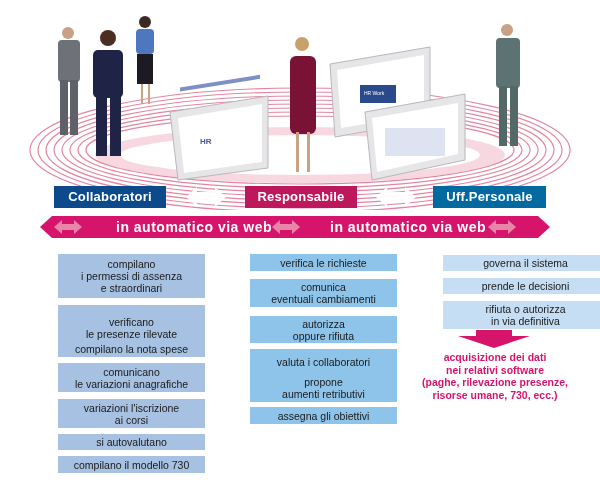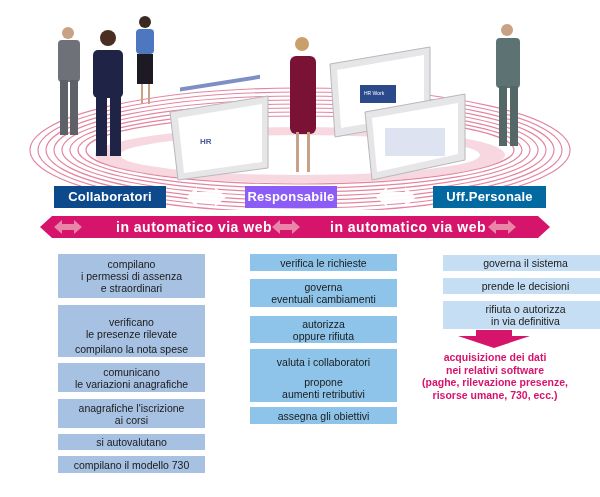--- a/index.html
+++ b/index.html
@@ -3,21 +3,21 @@
 <meta charset="utf-8">
 <style>
   html, body { margin: 0; padding: 0; background: #ffffff; }
   body { width: 600px; height: 497px; position: relative; overflow: hidden;
          font-family: "Liberation Sans", "DejaVu Sans", sans-serif; }
   .scene { position: absolute; left: 0; top: 0; width: 600px; height: 210px; }
   .role { position: absolute; top: 186px; height: 22px; color: #fff;
           font-weight: bold; font-size: 13px; line-height: 22px; text-align: center;
           letter-spacing: 0.2px; }
   .role.collab { left: 54px; width: 112px; background: #0d4a8c; }
-  .role.resp { left: 245px; width: 92px; background: #8b5cf6; }
+  .role.resp { left: 245px; width: 112px; background: #be185d; }
   .role.uff { left: 433px; width: 113px; background: #0369a1; }
   .white-arrow { position: absolute; top: 186px; width: 40px; height: 22px; }
   .band { position: absolute; left: 40px; top: 216px; width: 510px; height: 22px; }
   .band-label { position: absolute; top: 216px; height: 22px; line-height: 22px;
                 color: #fff; font-weight: bold; font-size: 14px; letter-spacing: 0.5px; }
   .box { position: absolute; text-align: center; color: #1a1a1a; font-size: 10.5px;
          line-height: 12px; display: flex; align-items: center; justify-content: center;
          box-sizing: border-box; padding: 0 4px; white-space: pre-line; margin-left: 22px; }
   .col-left .box { background: #a6c1e2; left: 36px; width: 147px; }
   .col-mid .box { background: #8ec4ea; left: 228px; width: 147px; }
@@ -119,29 +119,29 @@
 
 <div class="col-left">
   <div class="box" style="top:254px;height:44px">compilano
 i permessi di assenza
 e straordinari</div>
   <div class="box" style="top:305px;height:46px">verificano
 le presenze rilevate</div>
   <div class="box" style="top:341px;height:16px">compilano la nota spese</div>
   <div class="box" style="top:363px;height:29px">comunicano
 le variazioni anagrafiche</div>
-  <div class="box" style="top:399px;height:29px">anagrafiche l'iscrizione
+  <div class="box" style="top:399px;height:29px">variazioni l'iscrizione
 ai corsi</div>
   <div class="box" style="top:434px;height:16px">si autovalutano</div>
   <div class="box" style="top:456px;height:17px">compilano il modello 730</div>
 </div>
 
 <div class="col-mid">
   <div class="box" style="top:254px;height:17px">verifica le richieste</div>
-  <div class="box" style="top:279px;height:28px">governa
+  <div class="box" style="top:279px;height:28px">comunica
 eventuali cambiamenti</div>
   <div class="box" style="top:316px;height:27px">autorizza
 oppure rifiuta</div>
   <div class="box" style="top:349px;height:25px">valuta i collaboratori</div>
   <div class="box" style="top:373px;height:29px">propone
 aumenti retributivi</div>
   <div class="box" style="top:407px;height:17px">assegna gli obiettivi</div>
 </div>
 
 <div class="col-right">

